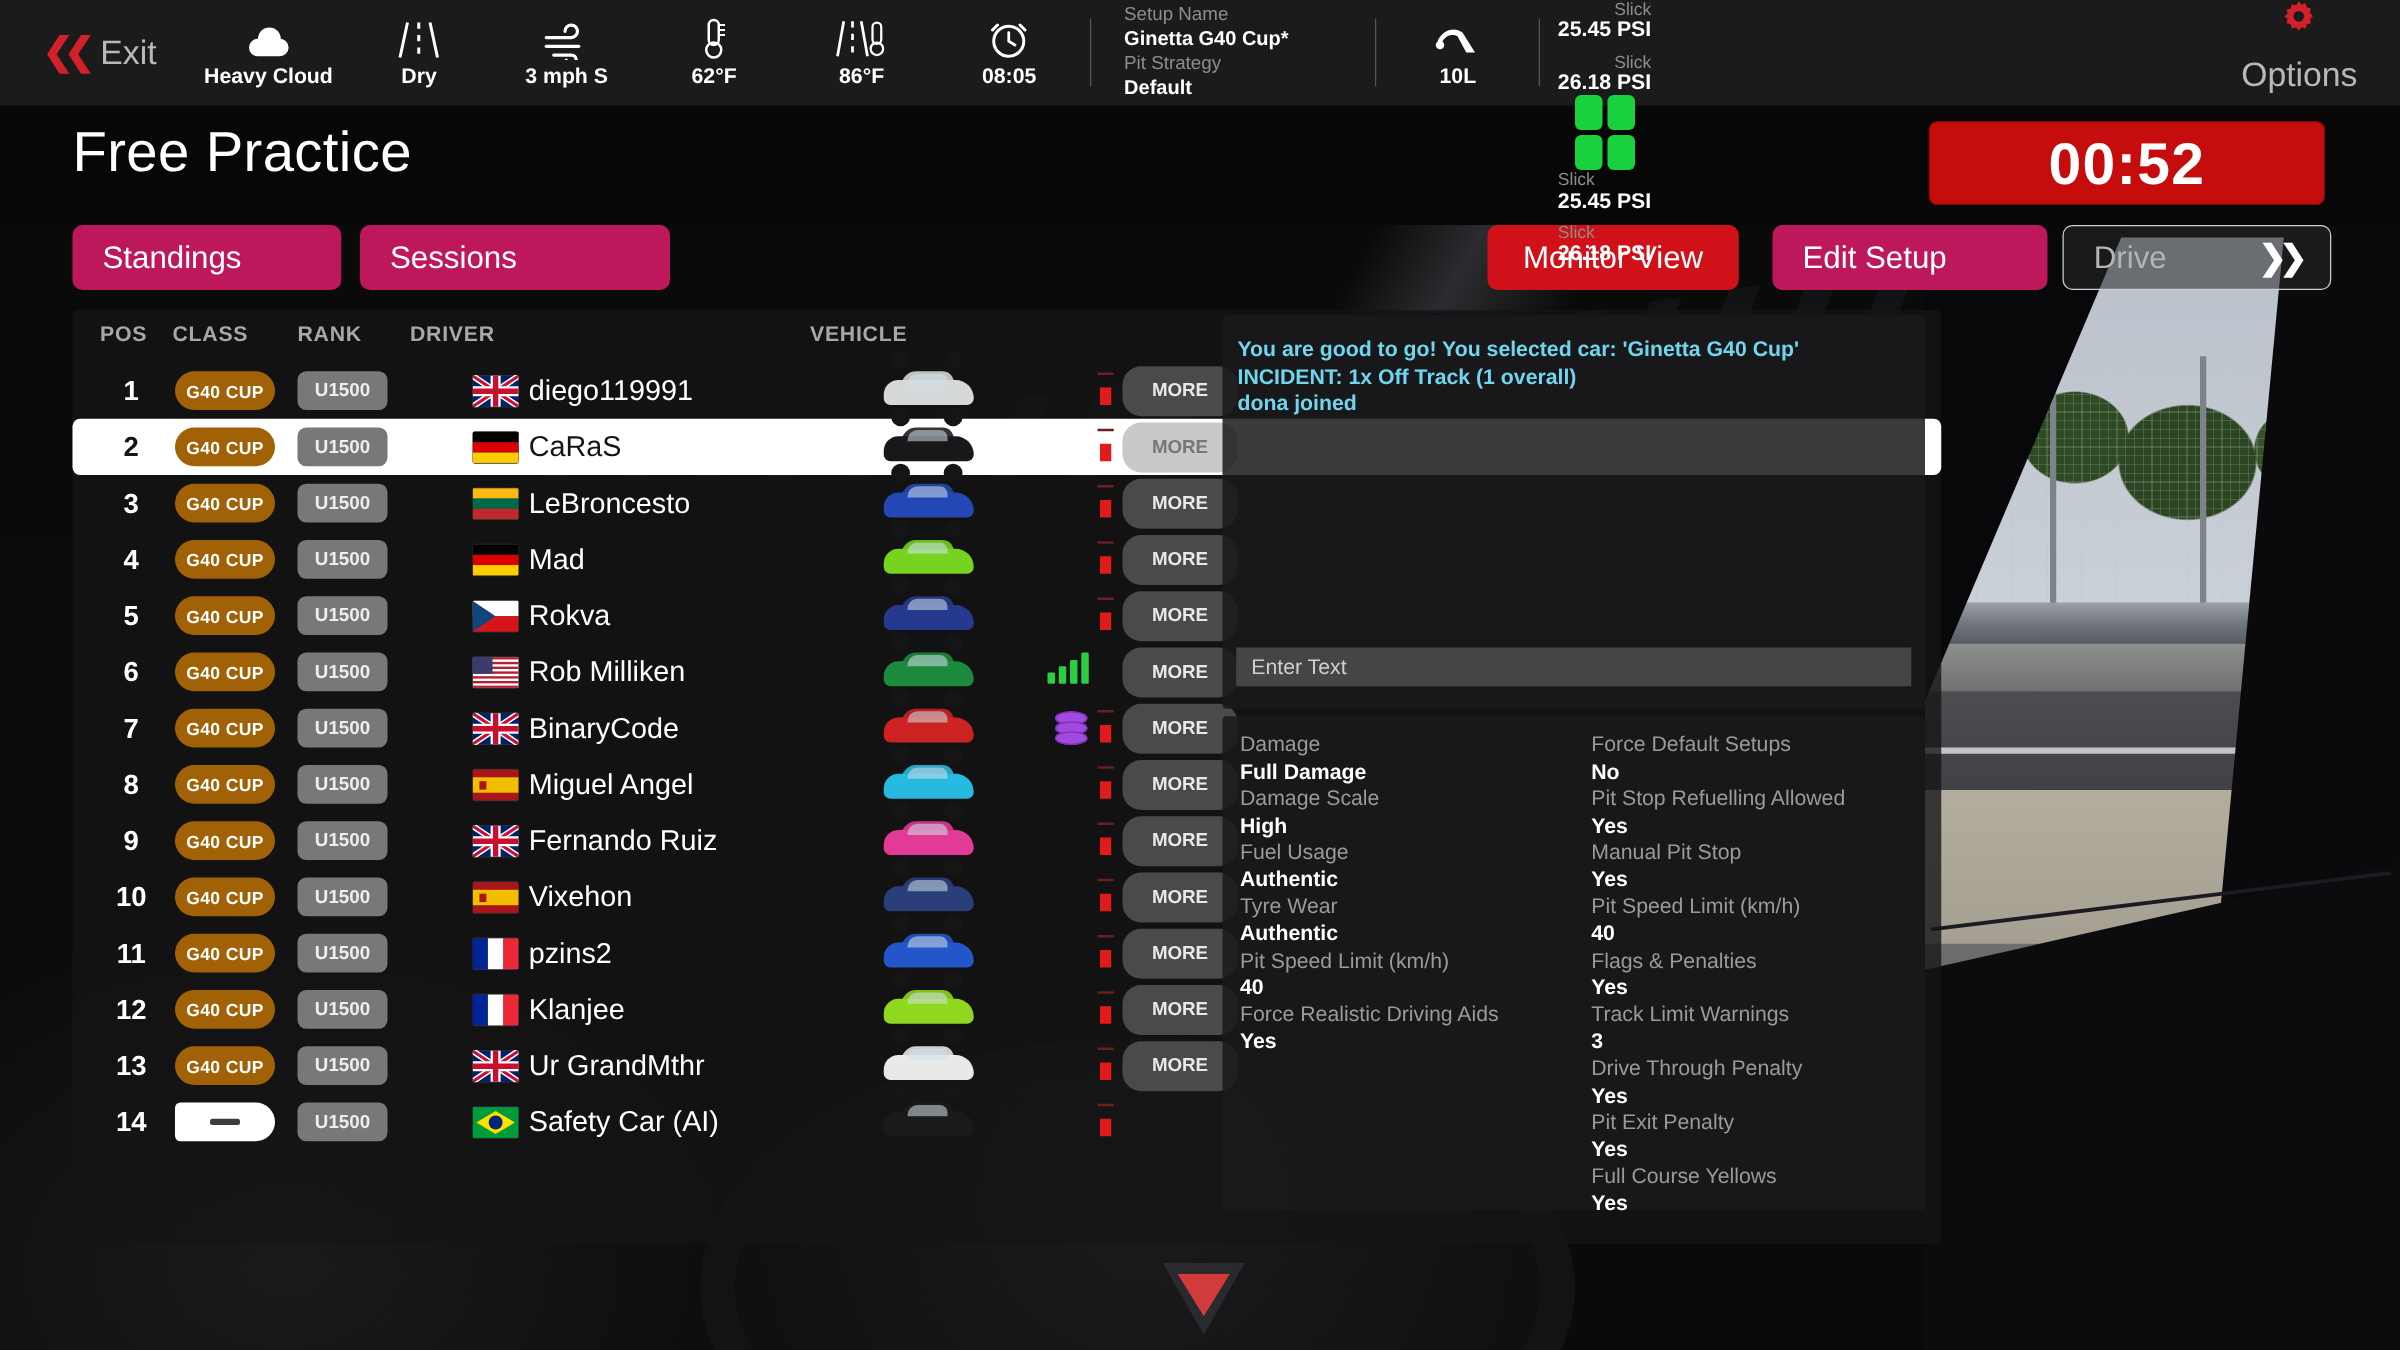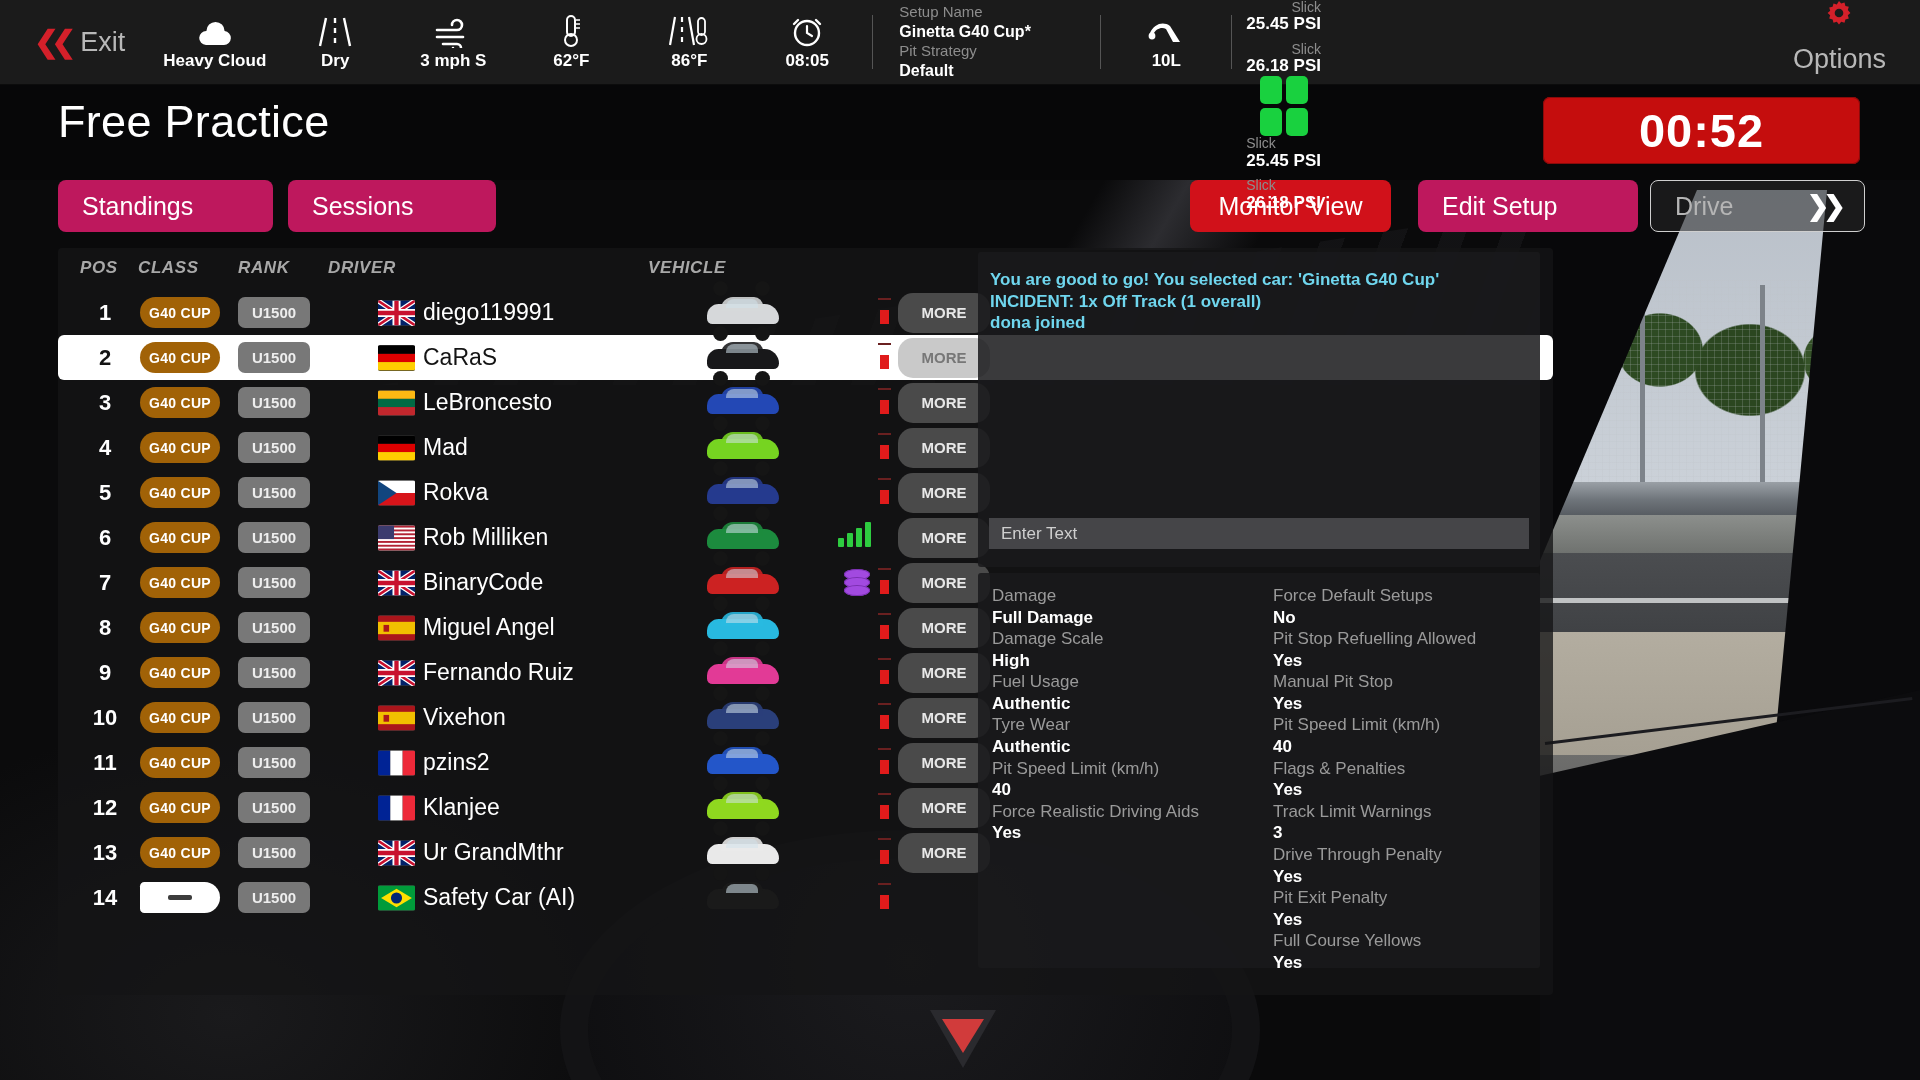--- a/index.html
+++ b/index.html
@@ -181,21 +181,21 @@
   .tab.outline { background: rgba(40,40,40,.55); color: #b5b5b5; border: 1px solid #cfcfcf; }
 
   
   .standings {
     position: absolute; left: 58px; top: 248px; width: 1495px; height: 747px;
     background: rgba(20,20,22,.78); border-radius: 4px; z-index: 7;
   }
   .cols { position: relative; height: 40px; }
   .col-h {
     position: absolute; top: 10px; color: #a8a8a8; font-size: 17px;
-    font-weight: bold; letter-spacing: .6px; font-style: italic;
+    font-weight: bold; letter-spacing: .6px;
   }
   .rows { position: relative; padding-top: 2px; }
   .row {
     position: relative; height: 45px; display: flex; align-items: center;
   }
   .row.highlight { background: #fff; border-radius: 6px; }
   .c-pos { position: absolute; left: 25px; width: 44px; text-align: center; color: #fff; font-size: 22px; font-weight: bold; }
   .row.highlight .c-pos { color: #141414; }
   .c-class {
     position: absolute; left: 82px; width: 80px; height: 31px; border-radius: 16px;
@@ -448,21 +448,21 @@
   </div>
 
   <div class="header-band"></div>
   <div class="page-title">Free Practice</div>
   <div class="timer">
     <span>00:52</span>
   </div>
 
   <div class="tabrow">
     <div class="tab dark" style="left:58px;  width:215px">Standings</div>
-    <div class="tab dark" style="left:288px; width:208px">Sessions</div>
+    <div class="tab dark" style="left:288px; width:248px">Sessions</div>
     <div class="tab red" style="left:1190px;width:201px">Monitor View</div>
     <div class="tab dark" style="left:1418px;width:220px">Edit Setup</div>
     <div class="tab outline" style="left:1650px;width:215px">
       <span>Drive</span>
       <span style="margin-left:auto;color:#fff;font-size:27px;font-weight:bold;letter-spacing:-6px">❯❯</span>
     </div>
   </div>
 
   <div class="standings">
     <div class="cols">

